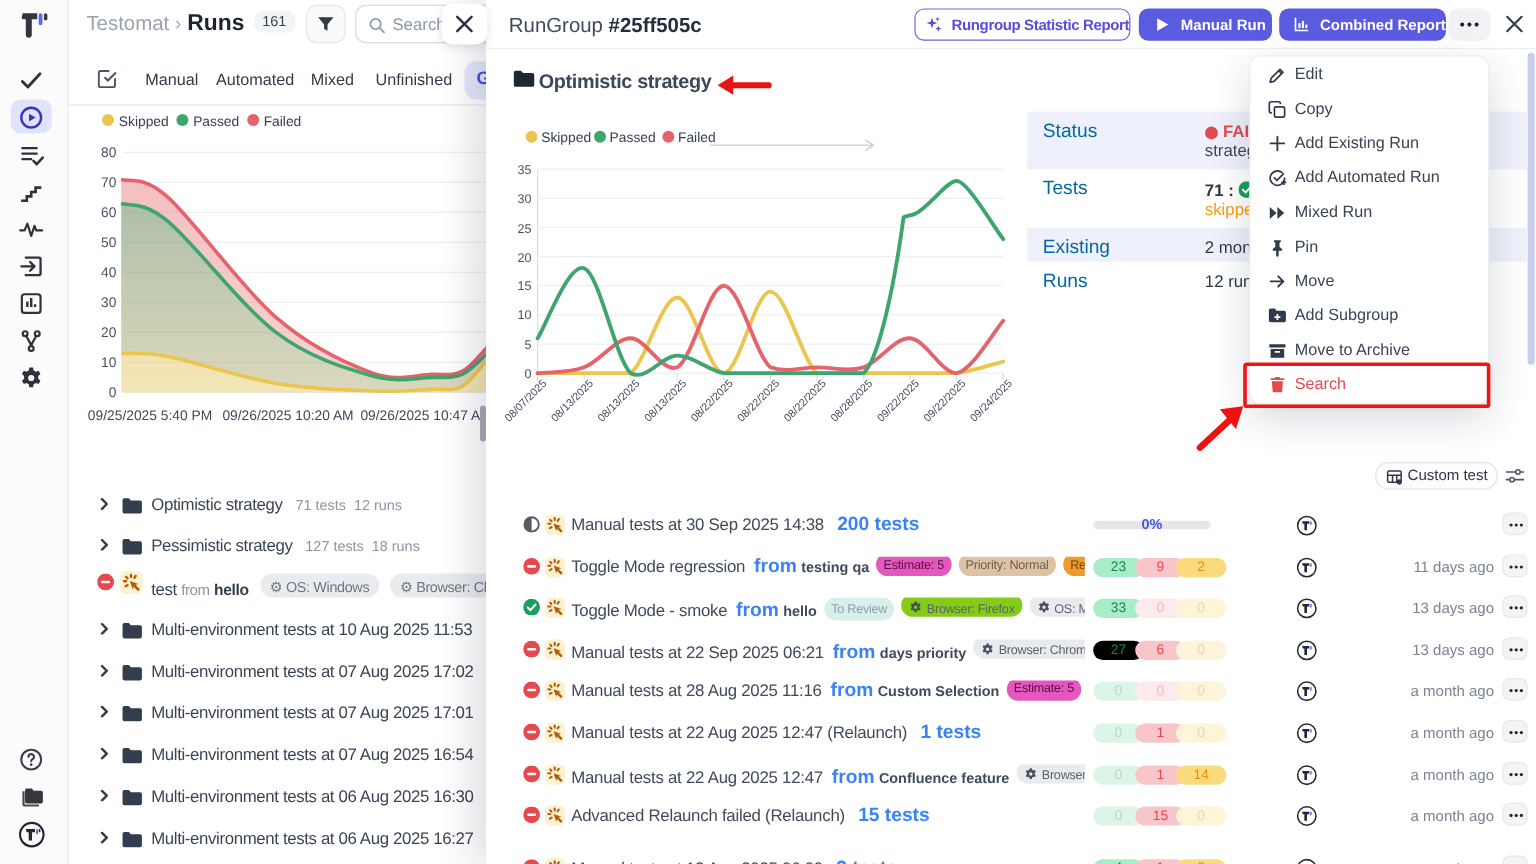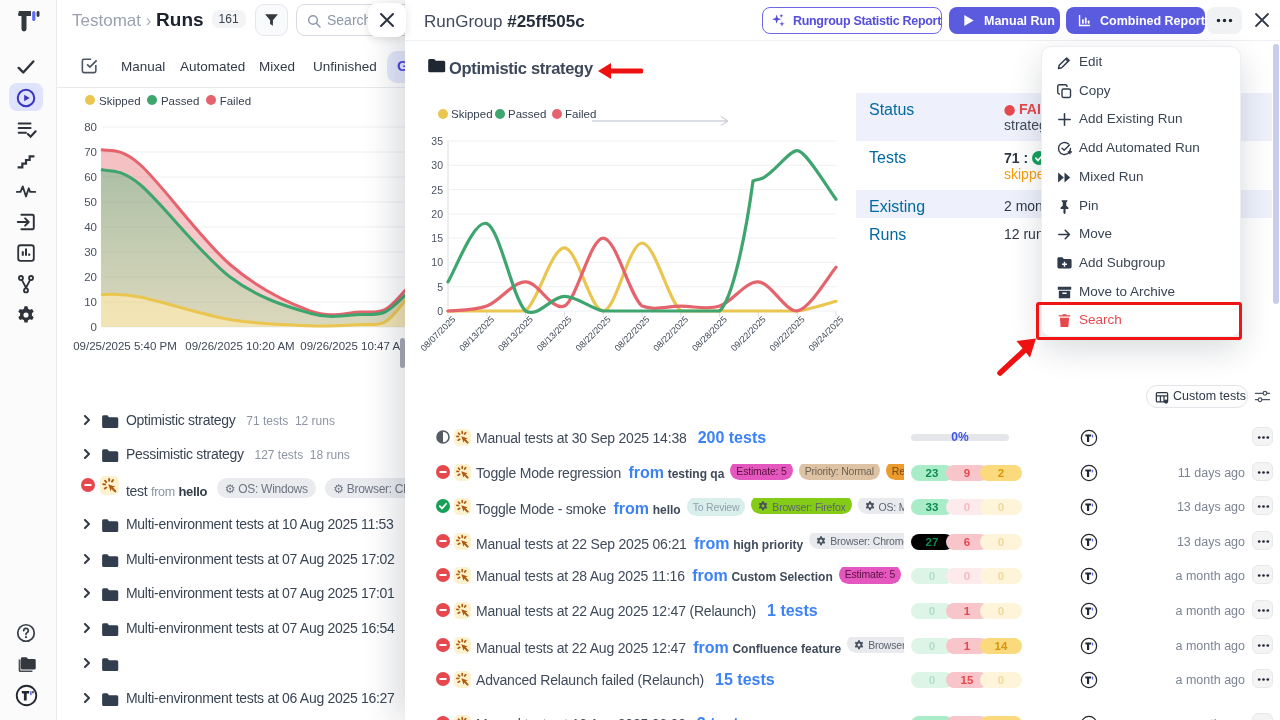--- a/index.html
+++ b/index.html
@@ -65,21 +65,21 @@
 .lav { background:#eef1fb; }
 
 .rrow { position:absolute; left:0; width:875px; height:35px; }
 .rrow .sic2 { position:absolute; left:31px; top:10px; }
 .rrow .yic { position:absolute; left:49px; top:9px; width:17px; height:17px;
   background:#fdf2cf; border-radius:5px; }
 .rrow .rt { position:absolute; left:71px; top:9px; font-size:14px; letter-spacing:-0.2px; color:#3f4a5a; white-space:nowrap; max-width:428px; overflow:hidden;}
 .rrow .meta { font-size:16px; letter-spacing:0; color:#3b82f6; font-weight:700; }
 .rrow .metab { font-size:12px; letter-spacing:0; color:#3f4a5a; font-weight:700; }
 .pill { position:absolute; top:10px; width:42px; height:16px; border-radius:8px;
-  font-size:11.5px; font-weight:700; text-align:center; line-height:16px;}
+  font-size:11.5px; font-weight:400; text-align:center; line-height:16px;}
 .p1 { left:506px; } .p2 { left:541px; } .p3 { left:575px; }
 .tago { position:absolute; right:35px; top:11px; font-size:12.5px; color:#7b8494; text-align:right;}
 .dots3 { position:absolute; left:847px; top:7px; width:21px; height:19px; background:#f4f4f5;
   border:1px solid #e8e8ea; border-radius:6px; color:#1f2937; }
 .ticon { position:absolute; left:675px; top:9px; }
 .tagp { display:inline-block; height:19px; border-radius:10px; font-size:10.5px;
   padding:3.5px 6px 0 6px; margin-left:6px; position:relative; top:-3px; white-space:nowrap;}
 
 #menu { position:absolute; left:636px; top:46px; width:200px; height:291px; background:#fff;
   border:1px solid #eceef2; border-radius:10px; box-shadow:0 12px 32px rgba(15,23,42,.16); z-index:60;}
@@ -300,20 +300,21 @@
         </svg>
     <span class="ttl">Multi-environment tests at 07 Aug 2025 16:54</span>
   </div>
   <div class="trow" style="top:649px">
     <svg class="chev" viewBox="0 0 10 10" fill="none" stroke="#343b46" stroke-width="2" stroke-linecap="round" stroke-linejoin="round">
           <path d="M3 1 l4 4 -4 4"></path>
         </svg>
     <svg class="fold" width="18" height="16" viewBox="0 0 24 20" fill="#323d4e">
           <path d="M1.5 3 a2 2 0 0 1 2-2 h5 l2.2 2.5 H21 a2 2 0 0 1 2 2 V16 a2 2 0 0 1 -2 2 H3.5 a2 2 0 0 1 -2-2 z"></path>
         </svg>
+    <span class="ttl">Multi-environment tests at 06 Aug 2025 16:30</span>
   </div>
   <div class="trow" style="top:684px">
     <svg class="chev" viewBox="0 0 10 10" fill="none" stroke="#343b46" stroke-width="2" stroke-linecap="round" stroke-linejoin="round">
           <path d="M3 1 l4 4 -4 4"></path>
         </svg>
     <svg class="fold" width="18" height="16" viewBox="0 0 24 20" fill="#323d4e">
           <path d="M1.5 3 a2 2 0 0 1 2-2 h5 l2.2 2.5 H21 a2 2 0 0 1 2 2 V16 a2 2 0 0 1 -2 2 H3.5 a2 2 0 0 1 -2-2 z"></path>
         </svg>
     <span class="ttl">Multi-environment tests at 06 Aug 2025 16:27</span>
   </div>
@@ -430,21 +431,21 @@
       <text transform="translate(844.0 320) rotate(-45)" text-anchor="end">09/24/2025</text>
     </g>
   </svg>
 
   <div id="cview">
     <svg class="abs" style="left:7px;top:4px" width="16" height="15" viewBox="0 0 24 24" fill="none" stroke="#2f3846" stroke-width="2">
           <rect x="3" y="4" width="18" height="15" rx="2"></rect>
           <path d="M3 9.5 h18 M9.5 9.5 V19 M15.2 9.5 V19"></path>
           <circle cx="18.5" cy="18.5" r="3.4" fill="#2f3846" stroke="none"></circle>
         </svg>
-    <span>Custom tests</span>
+    <span>Custom test</span>
   </div>
   <svg class="abs" style="left:849px;top:389px" width="17" height="15" viewBox="0 0 24 20" fill="none" stroke="#4b5563" stroke-width="1.8" stroke-linecap="round">
         <path d="M2 5.5 h20 M2 14.5 h20"></path>
         <circle cx="15.5" cy="5.5" r="2.6" fill="#fff"></circle>
         <circle cx="8.5" cy="14.5" r="2.6" fill="#fff"></circle>
       </svg>
 
   <div id="runlist">
 <div class="rrow" style="top:420px">
           <svg class="sic2" width="14" height="14" viewBox="0 0 14 14">
@@ -543,21 +544,21 @@
             <circle cx="7" cy="7" r="7" fill="#e5484d"></circle>
             <rect x="3.2" y="5.9" width="7.6" height="2.2" rx="1.1" fill="#fff"></rect>
           </svg>
           <div class="yic"><svg width="17" height="17" viewBox="0 0 17 17">
               <g stroke="#b05a10" stroke-width="1.7" stroke-linecap="round">
                 <path d="M4.2 11.2 l1.5-.9 M2.9 7.4 l1.7.1 M4.5 4.2 l1.1 1.2 M8.2 2.7 l.1 1.7 M11.7 3.6 l-1 1.4"></path>
               </g>
               <path d="M7.3 7.3 L13.8 9.6 L10.5 10.5 L9.6 13.8 Z" fill="#b05a10"></path>
               <path d="M10.8 10.8 L13.6 13.6" stroke="#b05a10" stroke-width="2" stroke-linecap="round"></path>
             </svg></div>
-          <span class="rt">Manual tests at 22 Sep 2025 06:21&nbsp; <span class="meta">from</span> <span class="metab">high priority</span><span class="tagp" style="background:#e8eaed;color:#5c6470;"><svg width="12" height="12" viewBox="0 0 24 24" fill="#49505e" style="position:relative;top:1.5px;margin-right:3px">
+          <span class="rt">Manual tests at 22 Sep 2025 06:21&nbsp; <span class="meta">from</span> <span class="metab">days priority</span><span class="tagp" style="background:#e8eaed;color:#5c6470;"><svg width="12" height="12" viewBox="0 0 24 24" fill="#49505e" style="position:relative;top:1.5px;margin-right:3px">
                 <path d="M10.3 2.5 h3.4 l.5 2.6 a7.3 7.3 0 0 1 2 1.2 l2.5-.9 1.7 3 -2 1.8 a7.6 7.6 0 0 1 0 2.4 l2 1.8 -1.7 3 -2.5-.9 a7.3 7.3 0 0 1 -2 1.2 l-.5 2.6 h-3.4 l-.5-2.6 a7.3 7.3 0 0 1 -2-1.2 l-2.5.9 -1.7-3 2-1.8 a7.6 7.6 0 0 1 0-2.4 l-2-1.8 1.7-3 2.5.9 a7.3 7.3 0 0 1 2-1.2 z M12 9.2 a2.8 2.8 0 1 0 0 5.6 a2.8 2.8 0 0 0 0-5.6 z" fill-rule="evenodd"></path>
               </svg>Browser: Chrome</span></span>
           <div class="pill p1" style="background:#000000;color:#0f8a50">27</div>
           <div class="pill p2" style="background:#f8c5cb;color:#e5484d">6</div>
           <div class="pill p3" style="background:#fdf4da;color:#f0d79b">0</div>
           <svg class="ticon" width="18" height="18" viewBox="0 0 24 24" fill="none">
             <circle cx="12" cy="12" r="10.2" stroke="#23272e" stroke-width="1.7"></circle>
             <path d="M6.8 7.2 h8 v2.8 h-2.6 v7.2 h-2.9 V10 H7.5 z" fill="#23272e"></path>
             <rect x="15.7" y="7.2" width="1.7" height="4.2" rx=".85" fill="#5b6cf0"></rect>
           </svg>

